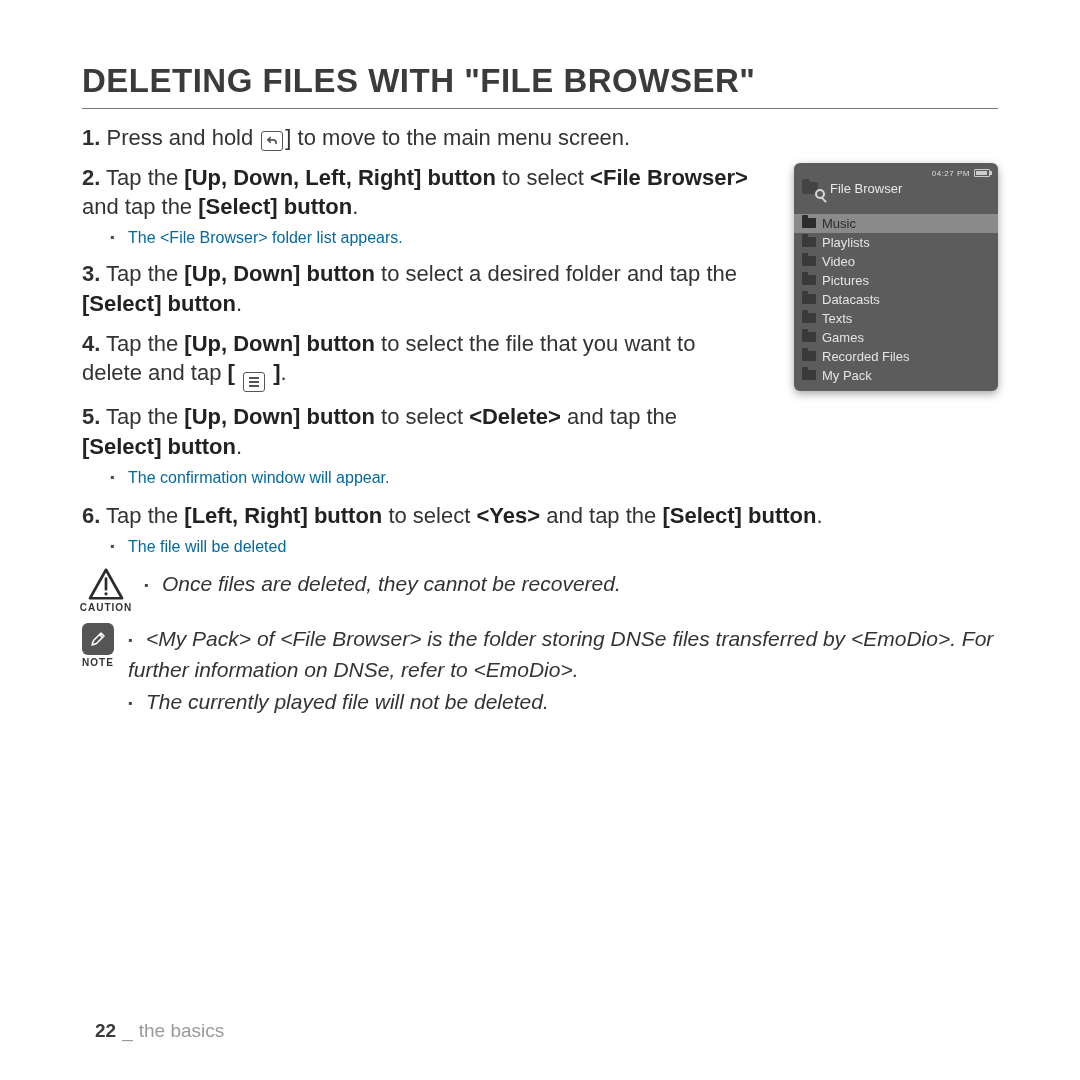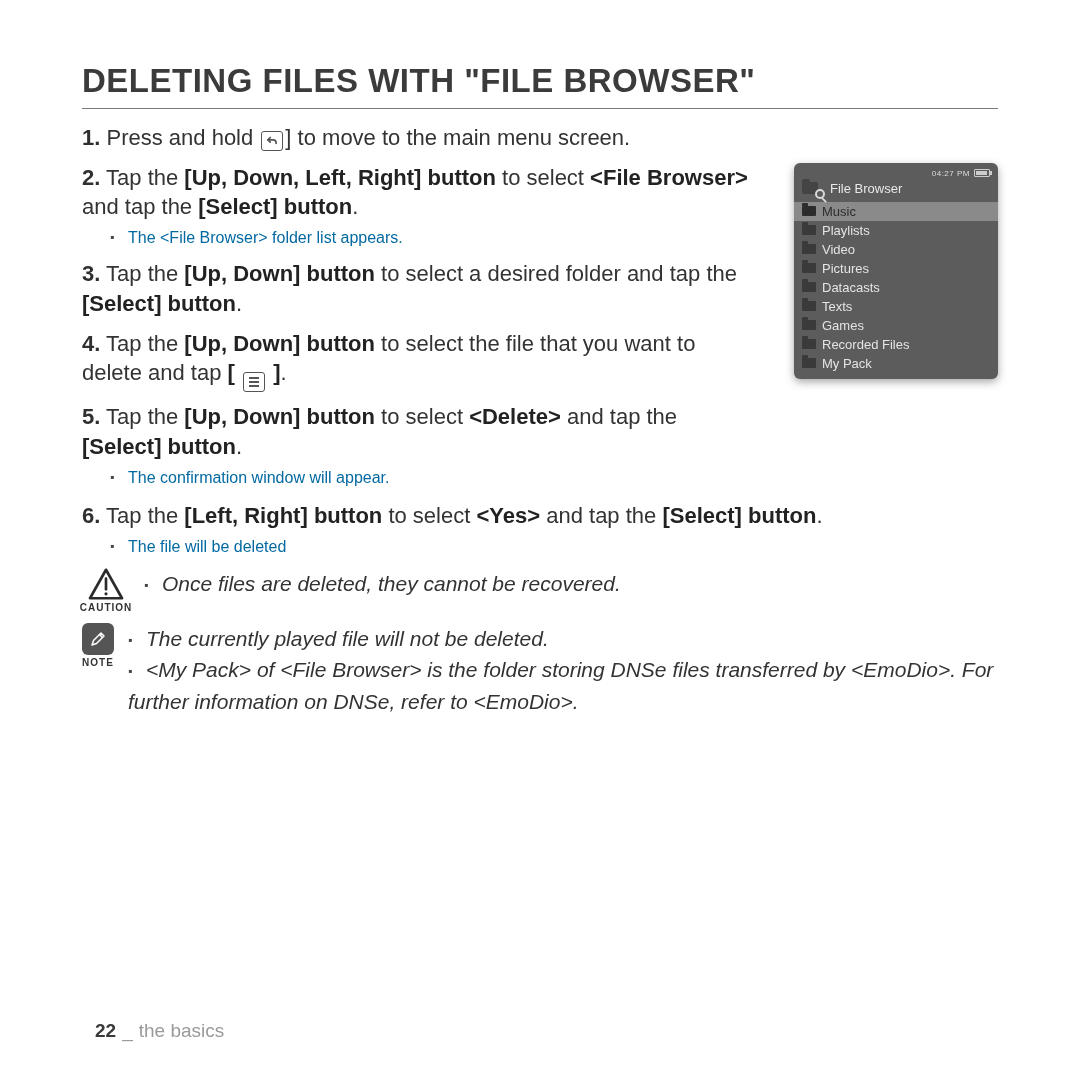--- a/index.html
+++ b/index.html
@@ -54,21 +54,21 @@
   .device {
     width: 204px; background: #5c5c5c; border-radius: 6px;
     box-shadow: 0 3px 8px rgba(0,0,0,0.35); color: #e6e6e6;
     padding: 4px 0 6px 0; font-size: 13px;
   }
   .device .status { display: flex; justify-content: flex-end; align-items: center; gap: 4px; padding: 2px 8px 0 8px; }
   .device .status .time { font-size: 8px; letter-spacing: 0.5px; color: #ddd; }
   .device .status .batt { width: 16px; height: 8px; border: 1px solid #ccc; border-radius: 1px; position: relative; }
   .device .status .batt::after { content: ""; position: absolute; right: -3px; top: 1px; width: 2px; height: 4px; background: #ccc; }
   .device .status .batt i { display:block; position:absolute; left:1px; top:1px; height:4px; width:11px; background:#ccc; }
-  .device .hdr { display: flex; align-items: center; gap: 6px; padding: 2px 8px 4px 8px; }
+  .device .hdr { display: flex; align-items: center; gap: 6px; padding: 2px 8px 16px 8px; }
   .device .hdr .ico { position:relative; width: 22px; height: 18px; }
   .device .hdr .ico .fld { position:absolute; left:0; top:2px; width:16px; height:12px; background:#444; border-radius:2px; }
   .device .hdr .ico .fld::before { content:""; position:absolute; top:-3px; left:0; width:8px; height:4px; background:#444; border-radius:2px 2px 0 0; }
   .device .hdr .ico .mag { position:absolute; right:-1px; bottom:-1px; width:10px; height:10px; border:2px solid #d8d8d8; border-radius:50%; background:#5c5c5c; }
   .device .hdr .ico .mag::after { content:""; position:absolute; right:-4px; bottom:-4px; width:6px; height:2px; background:#d8d8d8; transform: rotate(45deg); }
   .device .hdr .title { font-size: 13px; color: #e8e8e8; }
   .device ul.flist { list-style: none; }
   .device ul.flist li { display: flex; align-items: center; gap: 6px; padding: 2px 8px; font-size: 13px; color: #e4e4e4; }
   .device ul.flist li.sel { background: #8a8a8a; color: #2c2c2c; }
   .device .ficon { width: 14px; height: 10px; background: #3a3a3a; border-radius: 1px; position: relative; flex: 0 0 auto; }
@@ -225,21 +225,21 @@
     <div class="badge">
       <div class="note-badge">
         <svg viewBox="0 0 24 24">
             <path d="M4 20l2-6 10-10 4 4-10 10-6 2z" fill="none" stroke="#fff" stroke-width="2" stroke-linejoin="round"></path>
             <path d="M14 6l4 4" stroke="#fff" stroke-width="2"></path>
           </svg>
       </div>
       <div class="label">NOTE</div>
     </div>
     <ul>
+      <li>&lt;My Pack&gt; of &lt;File Browser&gt; is the folder storing DNSe files transferred by &lt;EmoDio&gt;. For further information on DNSe, refer to &lt;EmoDio&gt;.</li>
       <li>The currently played file will not be deleted.</li>
-      <li>&lt;My Pack&gt; of &lt;File Browser&gt; is the folder storing DNSe files transferred by &lt;EmoDio&gt;. For further information on DNSe, refer to &lt;EmoDio&gt;.</li>
     </ul>
   </div>
 
   <div class="footer">
     <span class="pg">22</span><span class="sep">_</span><span>the basics</span>
   </div>
 </div>
 
 </body></html>

